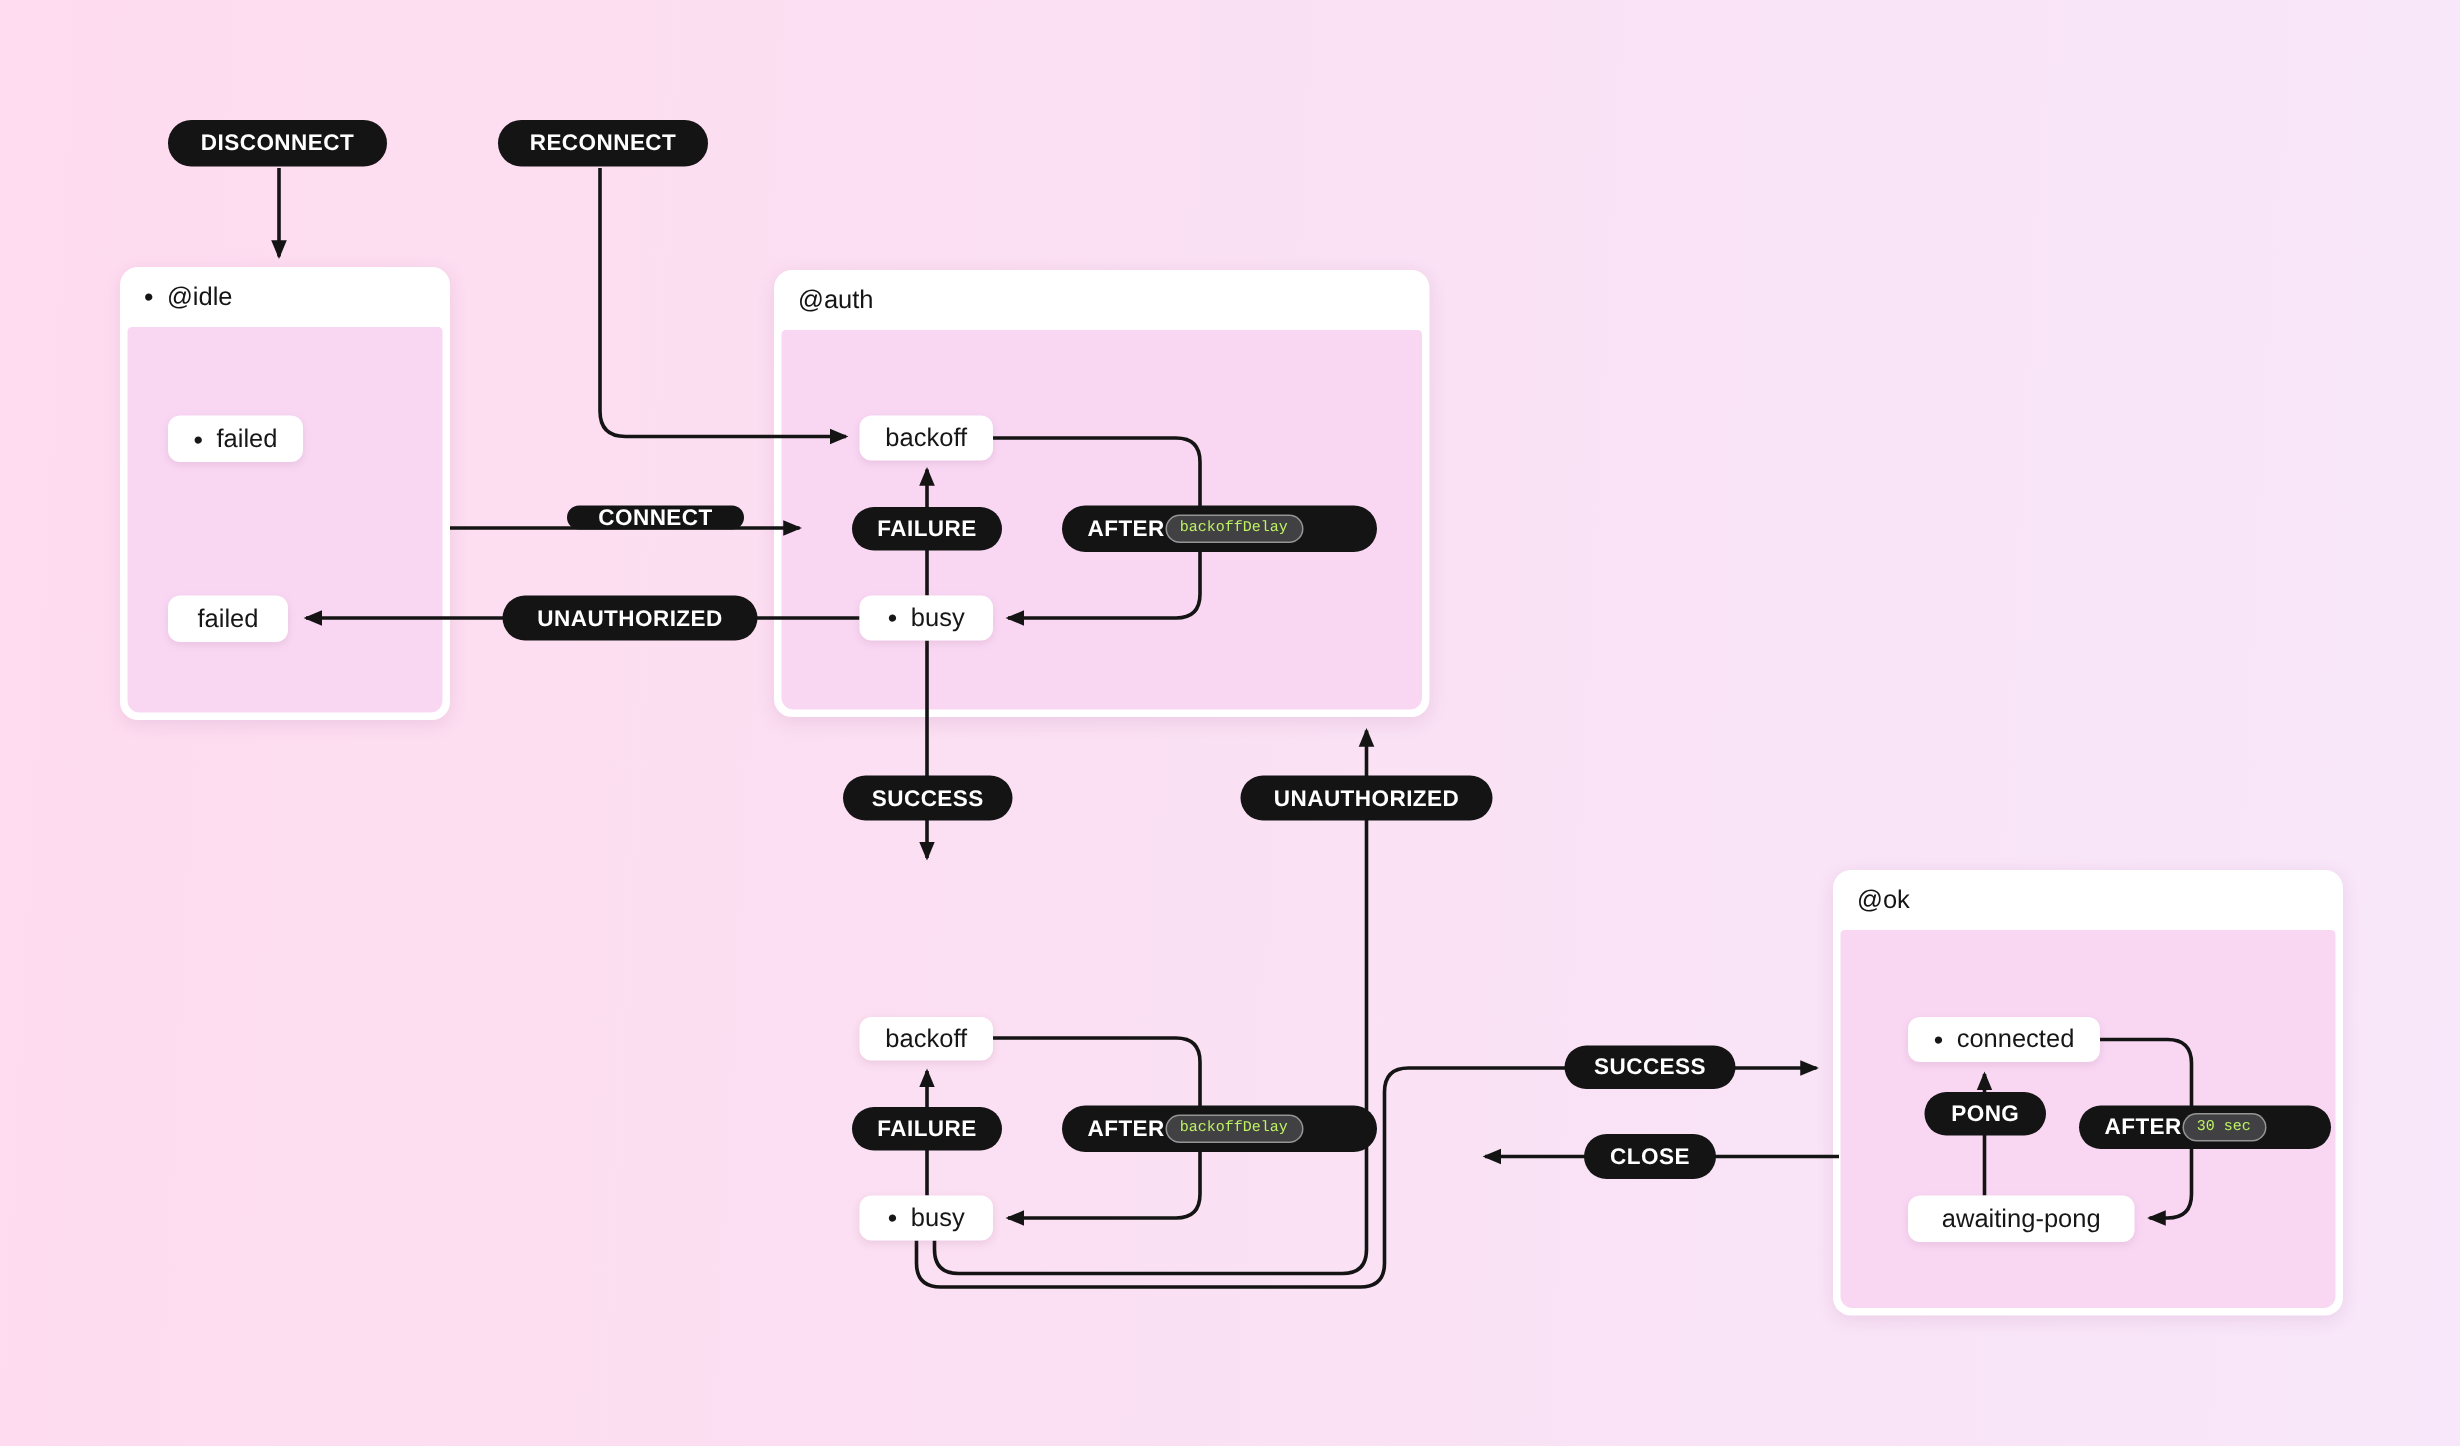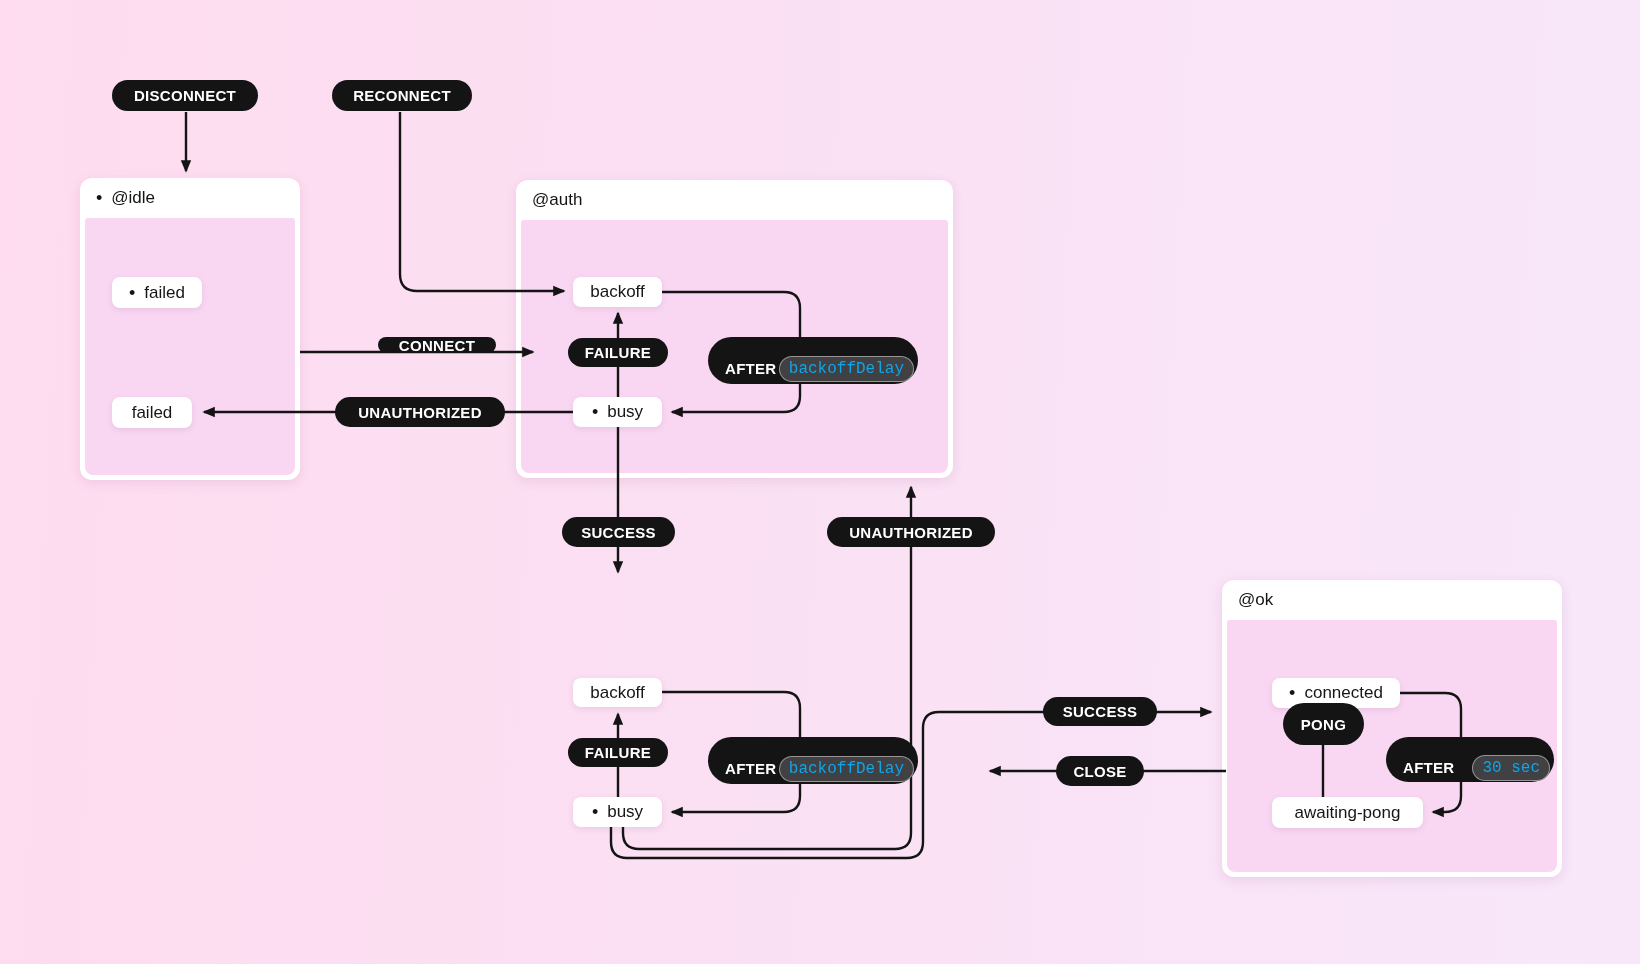--- a/index.html
+++ b/index.html
@@ -19,24 +19,24 @@
   .machine-body{
     position:absolute;left:5px;right:5px;top:40px;bottom:5px;
     background:#f9d7f3;border-radius:3px 3px 8px 8px;
   }
   .edges{position:absolute;left:0;top:0;z-index:2;}
   .epill{
     position:absolute;background:#141414;color:#ffffff;border-radius:999px;
     display:flex;align-items:center;justify-content:center;
     font-weight:700;font-size:15px;letter-spacing:.02em;z-index:3;white-space:nowrap;
   }
-  .epill.with-param{justify-content:space-between;padding:16px 4px 0 17px;}
+  .epill.with-param{justify-content:flex-start;padding:0 4px 0 17px;}
   .code-pill{
-    background:#414143;border:1.5px solid rgba(170,170,170,.8);color:#0ea5e9;
-    font-family:"Liberation Mono","DejaVu Sans Mono",monospace;font-size:16px;font-weight:400;
+    background:#414143;border:1.5px solid rgba(170,170,170,.8);color:#bef264;
+    font-family:"Liberation Mono","DejaVu Sans Mono",monospace;font-size:10px;font-weight:400;
     border-radius:999px;padding:3px 9px;letter-spacing:0;white-space:nowrap;
   }
   .spill{
     position:absolute;background:#ffffff;color:#161616;border-radius:8px;
     display:flex;align-items:center;justify-content:center;gap:9px;
     font-size:17px;z-index:3;box-shadow:0 2px 6px rgba(120,60,110,.13);white-space:nowrap;
   }
   .marker{font-size:18px;line-height:1;}
 </style>
 </head>
@@ -131,21 +131,21 @@
   </div>
   <div class="spill" style="left:573px;top:797px;width:89px;height:30px">
     <span class="marker">•</span>
     <span>busy</span>
   </div>
 
   <div class="spill" style="left:1272px;top:678px;width:128px;height:30px">
     <span class="marker">•</span>
     <span>connected</span>
   </div>
-  <div class="epill" style="left:1283px;top:703px;width:81px;height:42px">PONG</div>
+  <div class="epill" style="left:1283px;top:728px;width:81px;height:29px">PONG</div>
   <div class="epill with-param" style="left:1386px;top:737px;width:147px;height:29px">
     <span>AFTER</span>
     <span class="code-pill">30 sec</span>
   </div>
   <div class="spill" style="left:1272px;top:797px;width:151px;height:31px">
     <span>awaiting-pong</span>
   </div>
 
 </div>
 

